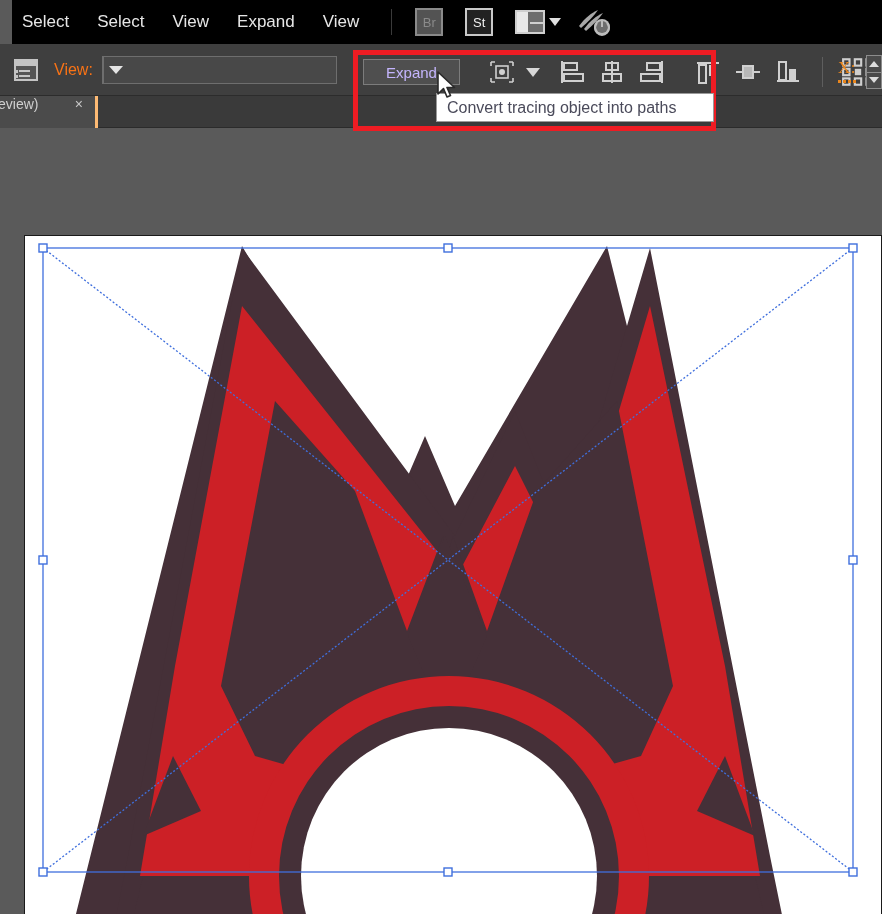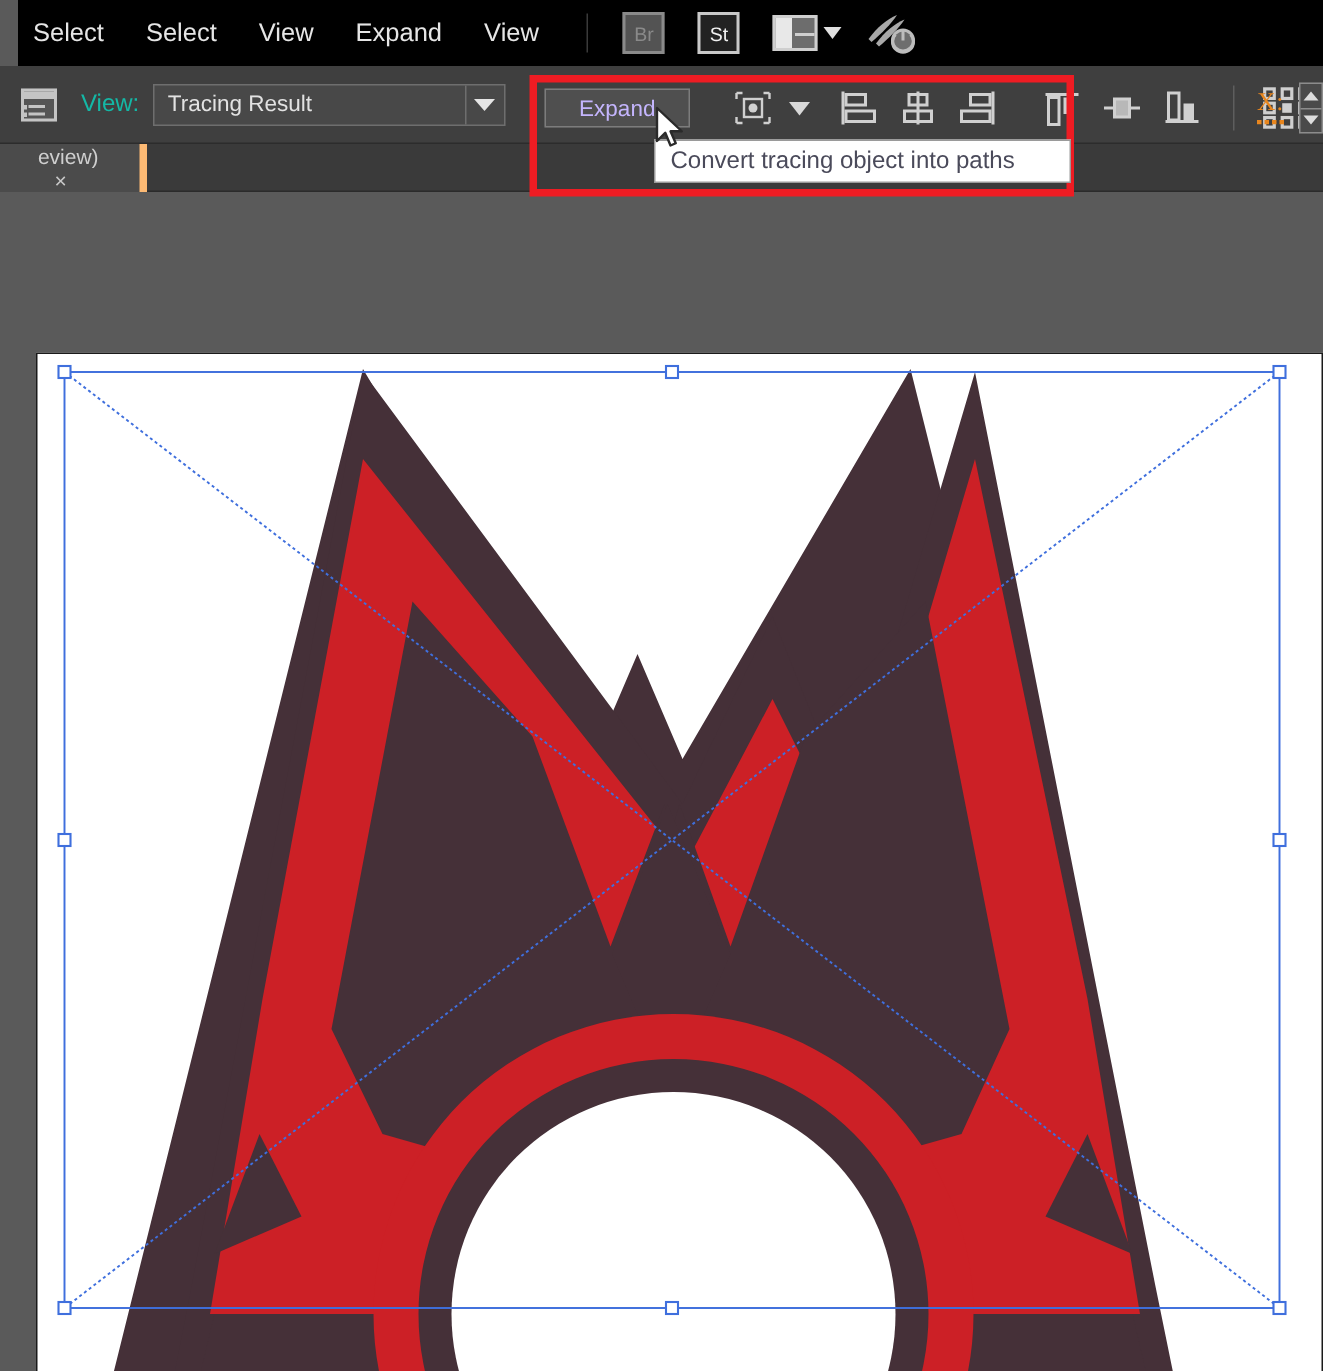--- a/index.html
+++ b/index.html
@@ -65,21 +65,21 @@
   }
   .panel-ico {
     width: 24px; height: 22px; margin-left: 14px; margin-right: 16px;
     border: 2px solid #c4c4c4; background: #555; position: relative;
   }
   .panel-ico::before{
     content:""; position:absolute; left:0; right:0; top:0; height:5px; background:#c4c4c4;
   }
   .panel-ico .ln { position:absolute; left:3px; width:11px; height:2px; background:#c4c4c4; }
   .panel-ico .d  { position:absolute; left:-1px; width:3px; height:3px; background:#c4c4c4; }
-  .view-label { color: #14b8a6; font-size: 16px; margin-right: 9px; }
+  .view-label { color: #f97316; font-size: 16px; margin-right: 9px; }
   .combo {
     width: 235px; height: 28px; background: #484848;
     border: 1px solid #6e6e6e; display: flex; align-items: center;
     position: relative;
   }
   .combo .val {
     color: #e2e2e2; font-size: 15px; padding-left: 9px; flex: 1;
     white-space: nowrap; overflow: hidden;
   }
   .combo .arrowbox {
@@ -129,23 +129,22 @@
     border: 5px solid #ee1c23; pointer-events: none; z-index: 40;
   }
 
   
   .tabbar {
     position: absolute; left:0; top: 96px; width: 882px; height: 32px;
     background: #3a3a3a; border-bottom: 1px solid #2b2b2b;
   }
   .doctab {
     position:absolute; left:0; top:0; width: 98px; height: 32px;
-    background: #4b4b4b; display:flex; align-items:center;
-    border-right:5px solid #fdba74;
-    flex-direction:column;
+    background: #4b4b4b; display:flex; 
+    border-right:3px solid #fdba74;
   }
   .doctab .tname {
     color:#cfcfcf; font-size:14px; margin-left:-2px; white-space:nowrap;
     flex:1; overflow:hidden;
   }
   .doctab .tclose { color:#c8c8c8; font-size:14px; margin-right:12px; }
 
   
   .canvas {
     position: absolute; left:0; top:129px; width:882px; height:785px;
@@ -209,21 +208,20 @@
     <div class="panel-ico">
       <div class="d" style="top:9px;"></div>
         <div class="ln" style="top:9px;"></div>
       <div class="d" style="top:14px;"></div>
         <div class="ln" style="top:14px;"></div>
     </div>
 
     <div class="view-label">View:</div>
 
     <div class="combo">
-      <div class="val">Tracing Result</div>
       <div class="arrowbox">
           <div class="tri"></div>
         </div>
     </div>
   </div>
 
   <div class="expand-btn">Expand</div>
 
   <div class="align-group">
 

